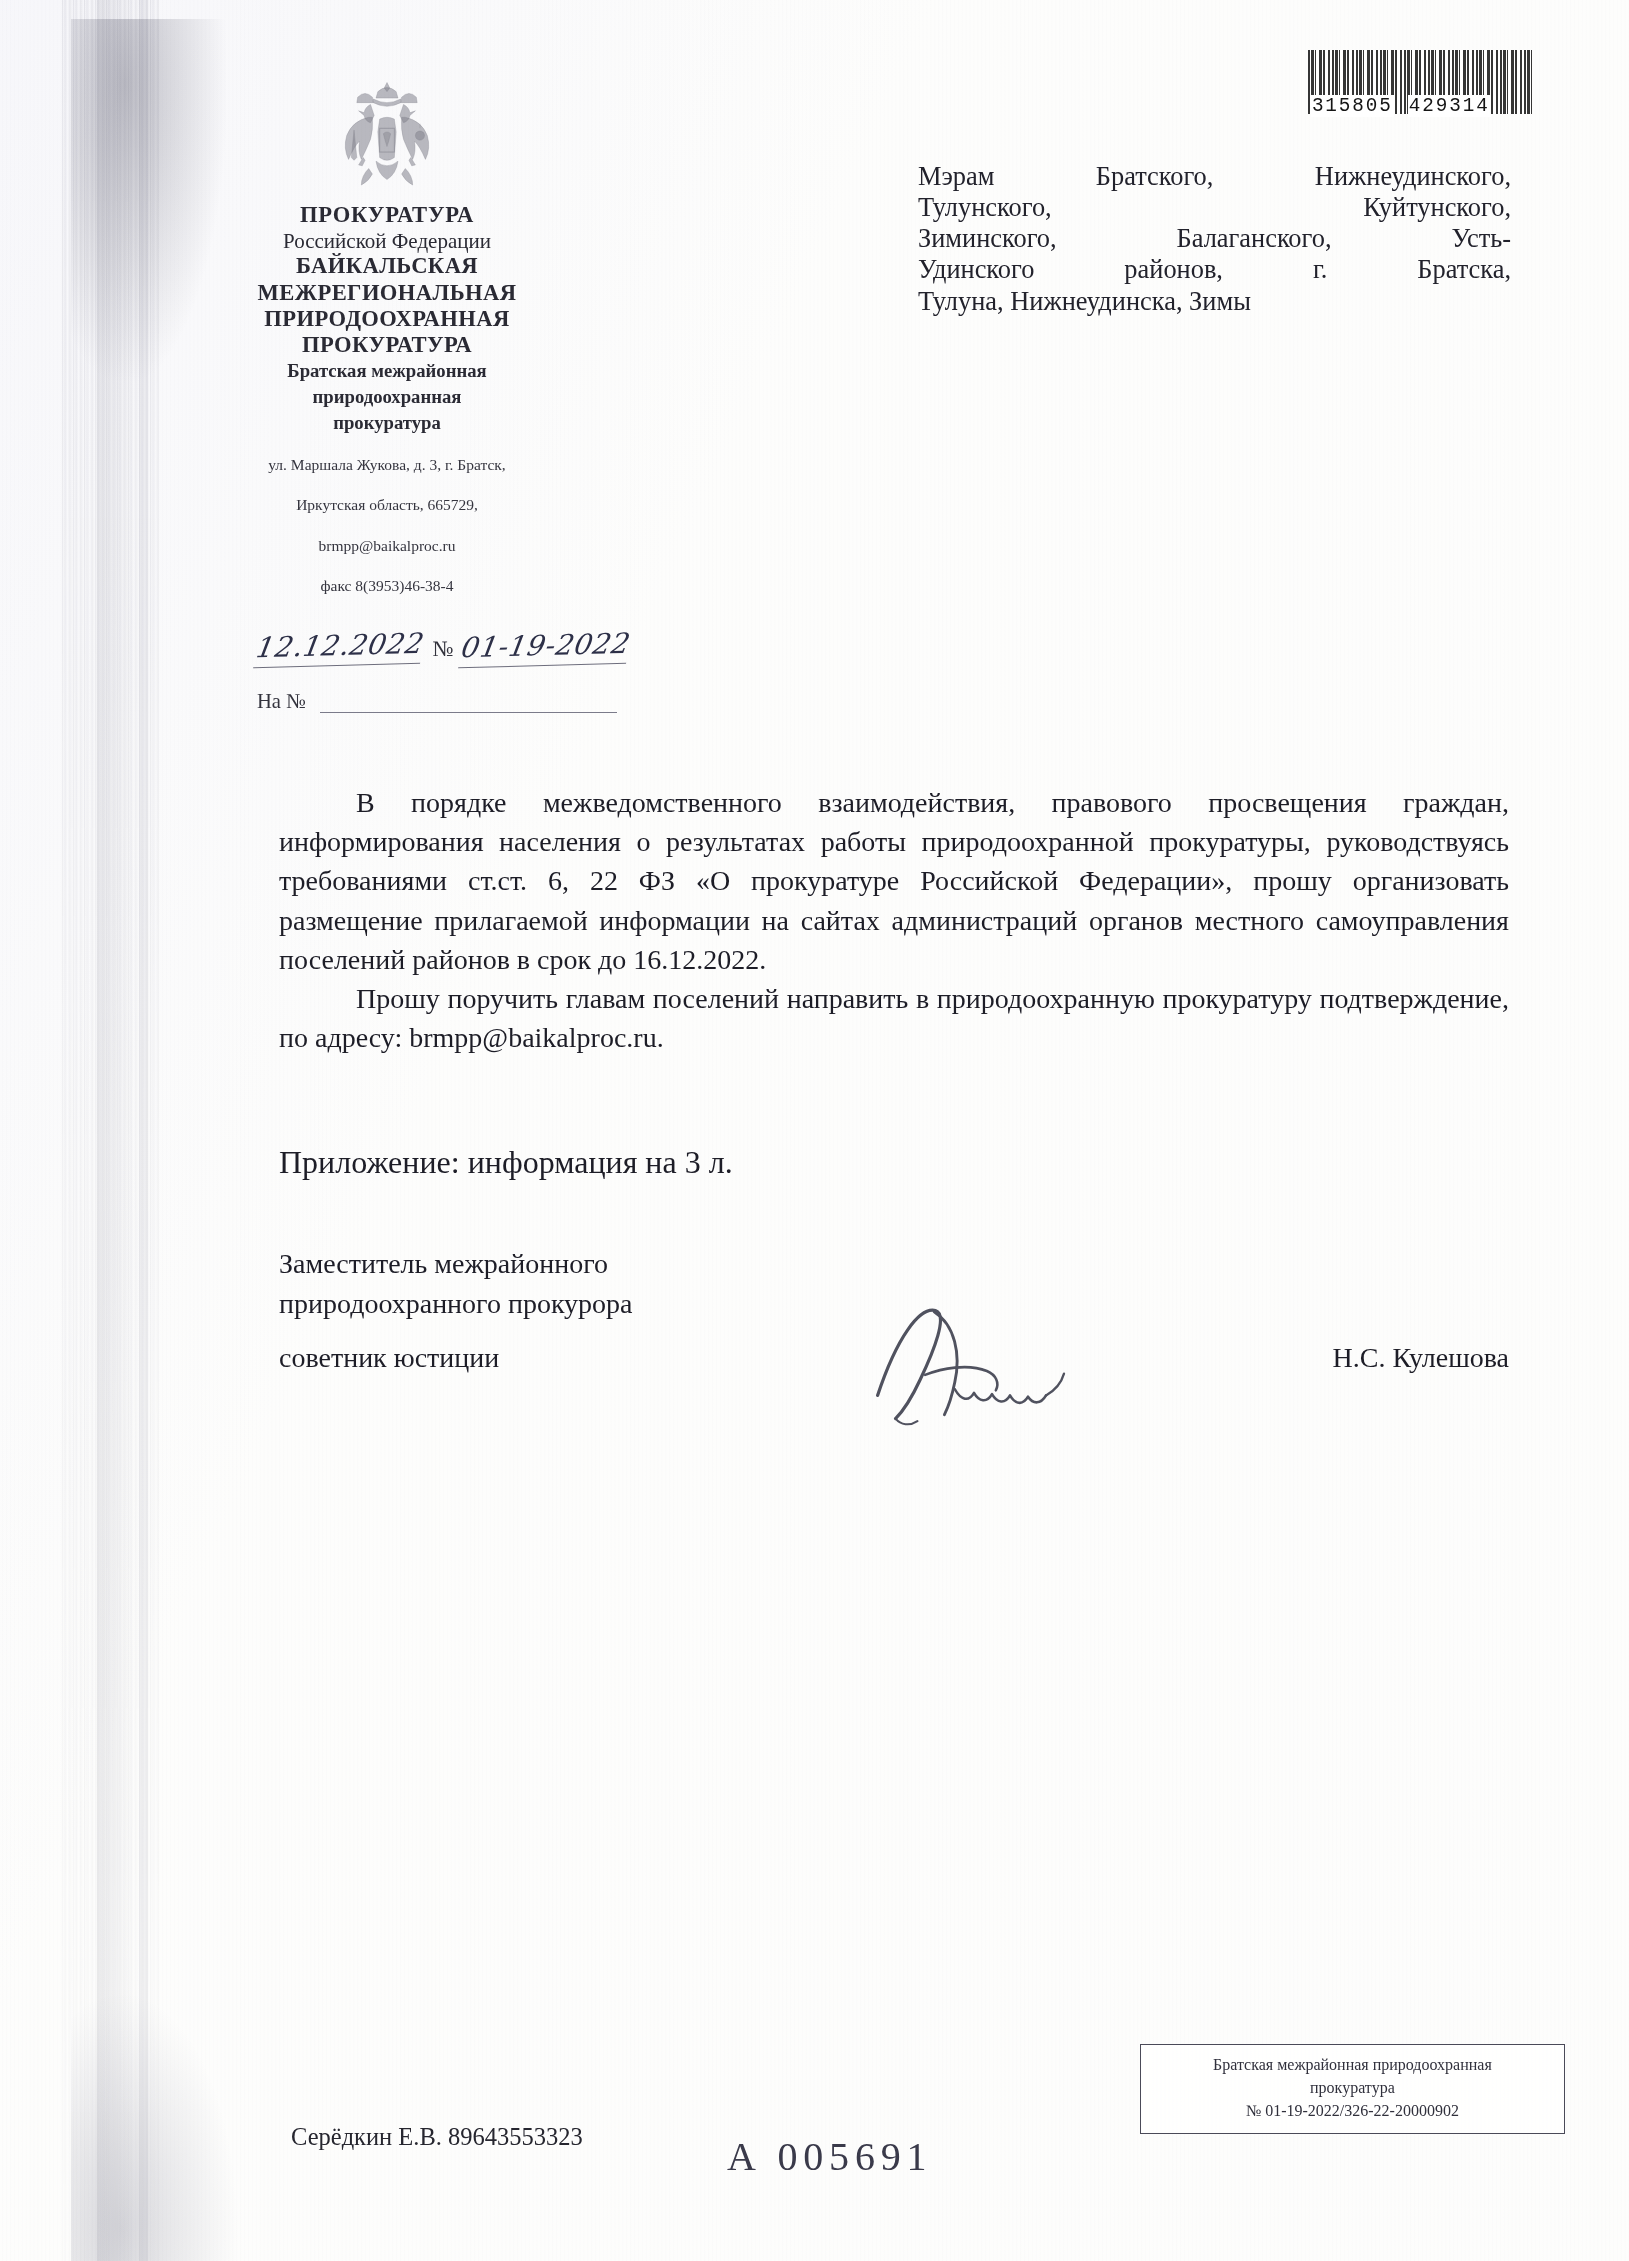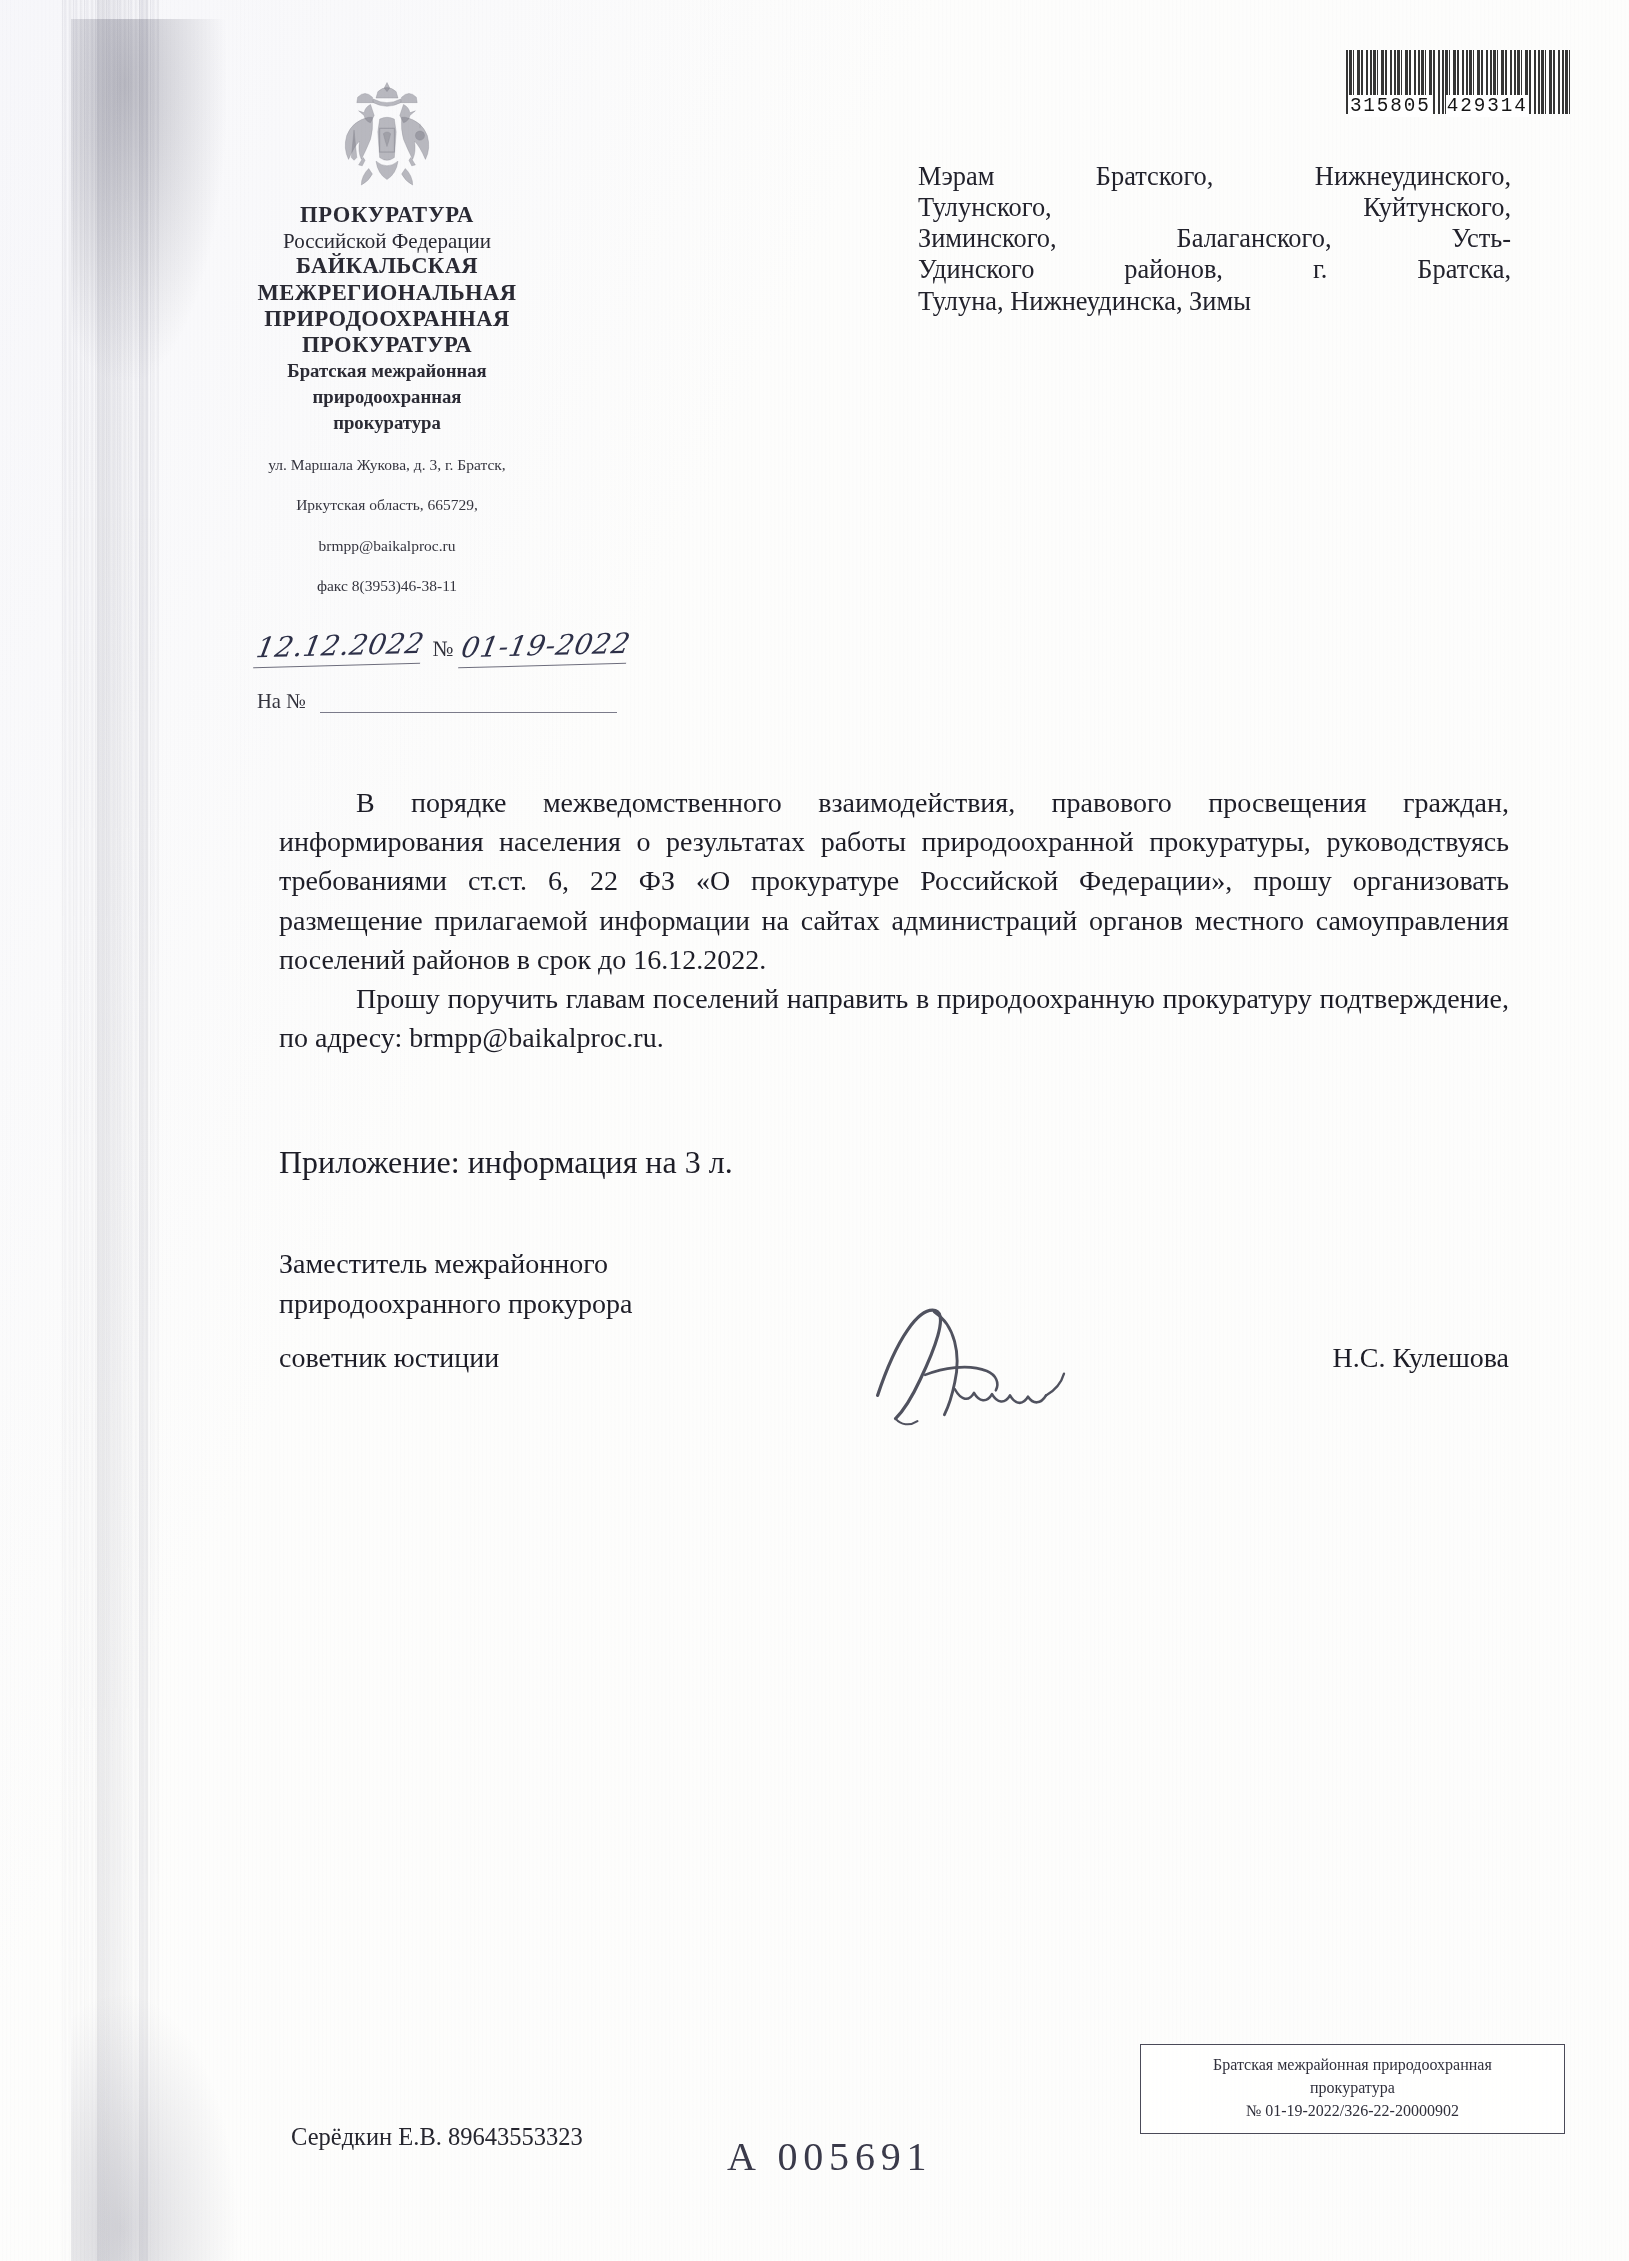--- a/index.html
+++ b/index.html
@@ -94,21 +94,21 @@
     position: absolute;
     inset: 0;
     pointer-events: none;
     z-index: 1;
     background: linear-gradient(115deg, rgba(246,246,250,0.9), rgba(255,255,255,0) 35%);
   }
 
   
   #barcode-block {
     position: absolute;
-    left: 1346px;
+    left: 1308px;
     top: 50px;
     width: 224px;
     z-index: 4;
   }
   .barcode-bars {
     height: 64px;
     width: 100%;
     background-image: repeating-linear-gradient(90deg,
       #1a1a1a 0px, #1a1a1a 1.9px, #ffffff 1.9px, #ffffff 3.2px,
       #1a1a1a 3.2px, #1a1a1a 5.8px, #ffffff 5.8px, #ffffff 7px,
@@ -351,21 +351,21 @@
     <div class="lh-l3">БАЙКАЛЬСКАЯ</div>
     <div class="lh-l3">МЕЖРЕГИОНАЛЬНАЯ</div>
     <div class="lh-l3">ПРИРОДООХРАННАЯ</div>
     <div class="lh-l3">ПРОКУРАТУРА</div>
     <div class="lh-l4">Братская межрайонная</div>
     <div class="lh-l4">природоохранная</div>
     <div class="lh-l4">прокуратура</div>
     <div class="lh-addr">ул. Маршала Жукова, д. 3, г. Братск,</div>
     <div class="lh-addr">Иркутская область, 665729,</div>
     <div class="lh-addr fuzzy">brmpp@baikalproc.ru</div>
-    <div class="lh-addr fuzzy">факс 8(3953)46-38-11</div>
+    <div class="lh-addr fuzzy">факс 8(3953)46-38-4</div>
   </div>
 
   <div id="addressee">
     <div>Мэрам Братского, Нижнеудинского,</div>
     <div>Тулунского, Куйтунского,</div>
     <div>Зиминского, Балаганского, Усть-</div>
     <div>Удинского районов, г. Братска,</div>
     <div class="last">Тулуна, Нижнеудинска, Зимы</div>
   </div>
 

